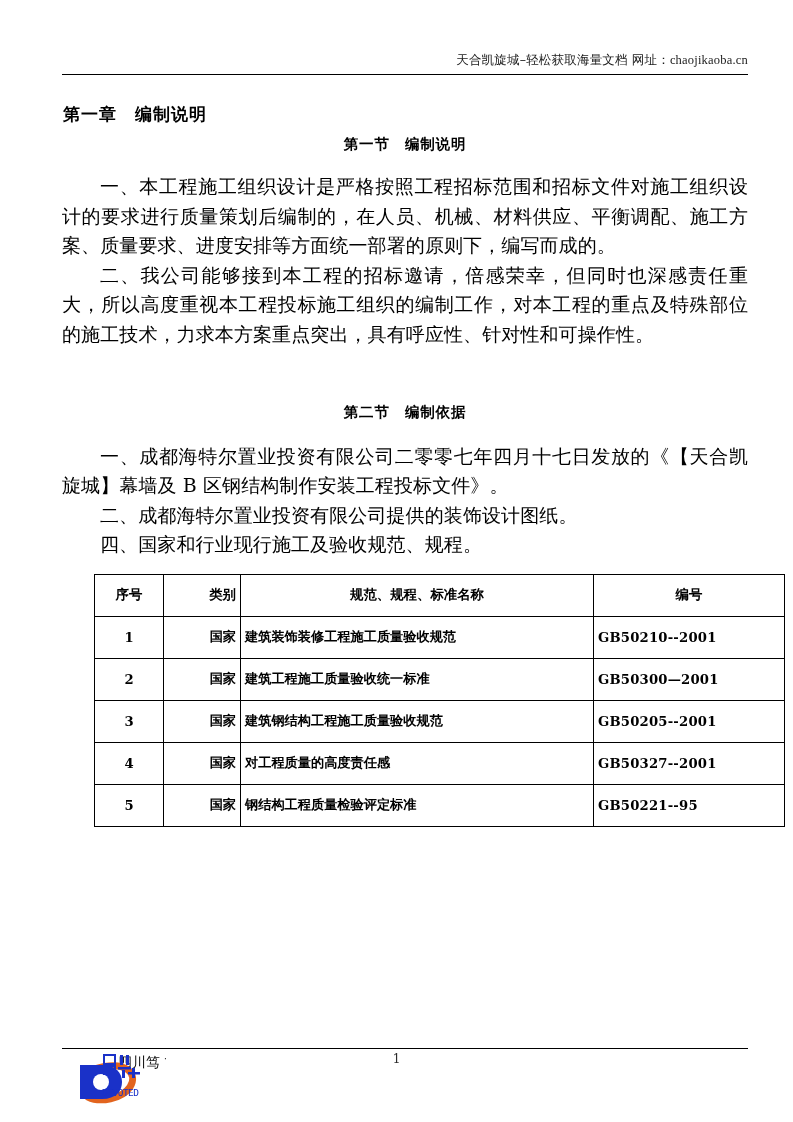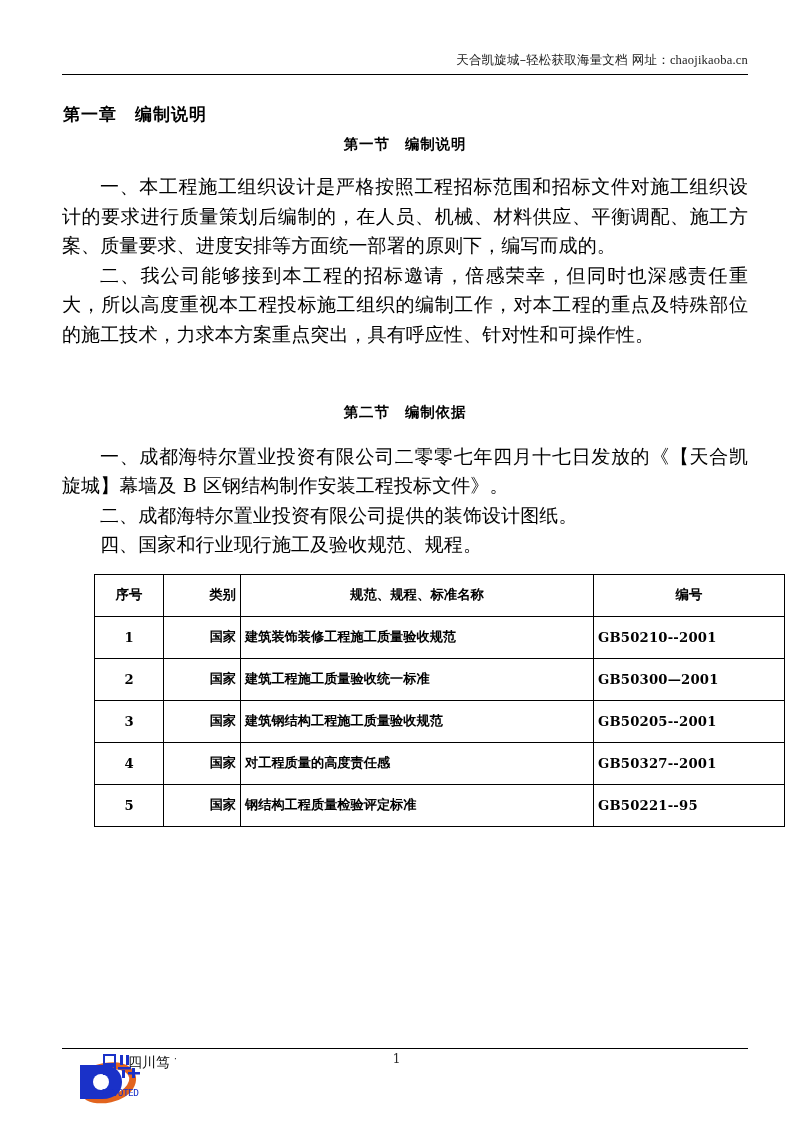--- a/index.html
+++ b/index.html
@@ -145,21 +145,21 @@
     left: 0;
     right: 0;
     top: 1052px;
     text-align: center;
     font-size: 12px;
     font-family: "DejaVu Serif", "Liberation Serif", serif;
     color: #2b2b2b;
   }
   .footer-brand {
     position: absolute;
-    left: 128px;
+    left: 118px;
     top: 1054px;
     font-size: 14px;
     font-family: Liberation Mono, monospace;
     color: #111111;
     white-space: nowrap;
   }
   .footer-brand .tiny-mark {
     font-size: 8px;
     vertical-align: super;
     margin-left: 3px;

